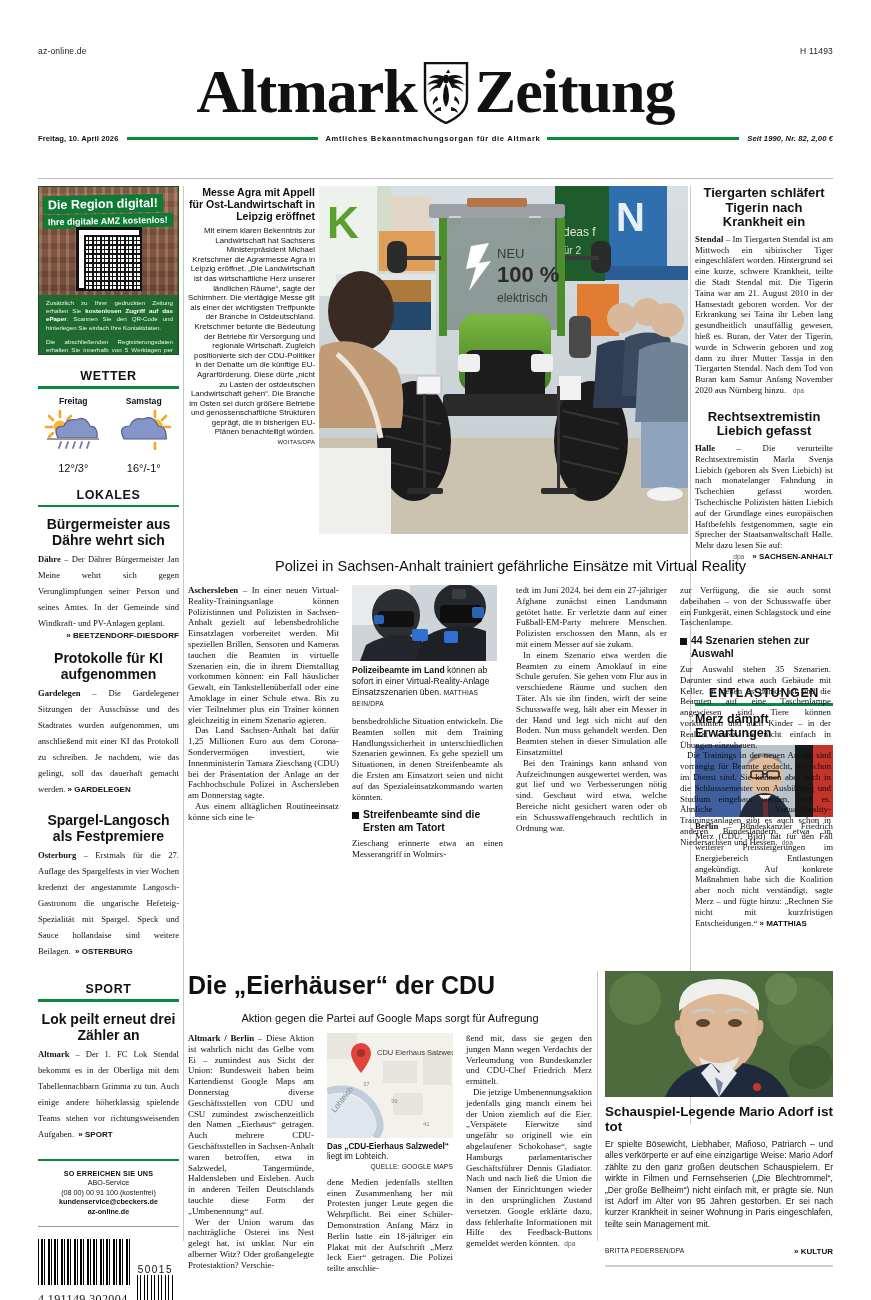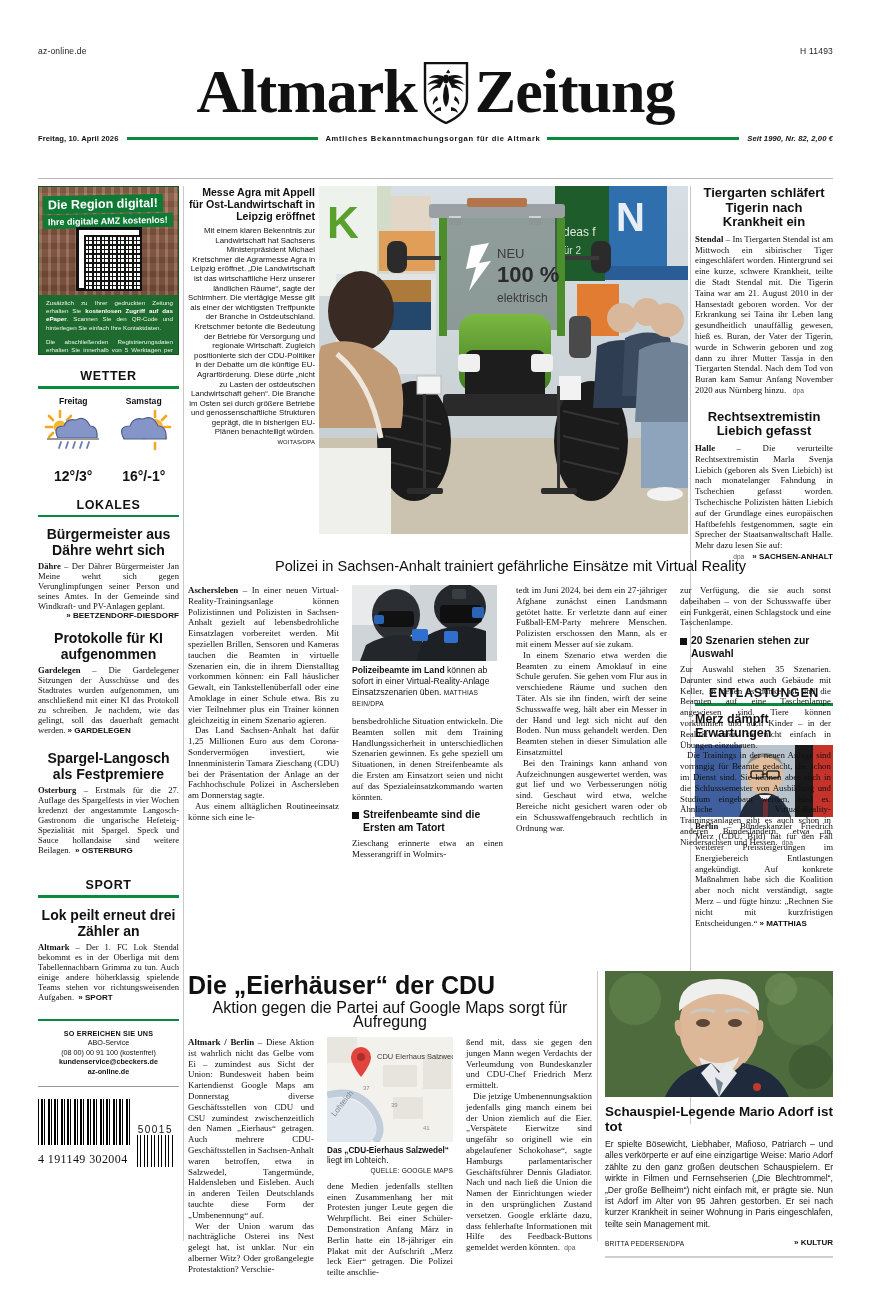--- a/index.html
+++ b/index.html
@@ -70,26 +70,26 @@
   .promo-text p { margin:0 0 6px 0; }
 
   .sec-head { margin-top:14px; text-align:center; }
   .sec-head .t { font-family:"Liberation Sans", sans-serif; font-weight:bold; font-size:12.5px;
                  letter-spacing:.6px; }
   .sec-head .r { height:2.5px; background:#0a8a3f; margin-top:3px; }
 
   .weather { display:flex; margin-top:7px; }
   .wx { flex:1; text-align:center; }
   .wx .d { font-family:"Liberation Sans", sans-serif; font-weight:bold; font-size:8.6px; }
-  .wx .t { font-family:"Liberation Sans", sans-serif; font-weight:bold; font-size:14px; margin-top:16px;}
+  .wx .t { font-family:"Liberation Sans", sans-serif; font-weight:normal; font-size:11px; margin-top:10px;}
   .wx svg { display:block; margin:2px auto 0; }
 
   .lead { font-family:"Liberation Sans", sans-serif; font-weight:bold; font-size:14px;
           line-height:16px; text-align:center; margin-top:9px; }
-  .body-s { font-family:"Liberation Serif", serif; font-size:8.6px; line-height:10px;
+  .body-s { font-family:"Liberation Serif", serif; font-size:8.6px; line-height:16px;
             text-align:justify; margin-top:3px; hyphens:auto; }
   .body-s b { font-weight:bold; }
   .ref { font-family:"Liberation Sans", sans-serif; font-weight:bold; font-size:8px;
          text-align:right; display:block; letter-spacing:.1px;}
   .ref-inline { font-family:"Liberation Sans", sans-serif; font-weight:bold; font-size:8px; }
 
   .contact { margin-top:16px; border-top:2.5px solid #0a8a3f; padding-top:8px; text-align:center;
              font-family:"Liberation Sans", sans-serif; font-size:7.2px; line-height:9.6px;
              font-weight:bold; }
   .contact .h { letter-spacing:.2px; }
@@ -155,34 +155,34 @@
                     background:#111; }
 
   
   .ent { position:absolute; left:657px; top:500px; width:138px; }
   .photo-merz { width:138px; height:72px; overflow:hidden; margin-top:5px; }
 
   
   .cdu { position:absolute; left:150px; top:785px; width:404px; }
   .cdu-head { font-family:"Liberation Sans", sans-serif; font-weight:bold; font-size:25px;
               line-height:28px; }
-  .cdu-sub { font-family:"Liberation Sans", sans-serif; font-size:16px; line-height:14px;
-             text-align:center; margin-top:2px; }
+  .cdu-sub { font-family:"Liberation Sans", sans-serif; font-size:11px; line-height:14px;
+             text-align:center; margin-top:12px; }
   .cdu-cols { display:flex; gap:13px; margin-top:8px; }
   .cdu-col { width:126px; }
   .map { width:126px; height:105px; position:relative; overflow:hidden; background:#f1efeb; }
 
   
   .adorf { position:absolute; left:567px; top:785px; width:228px; }
   .photo-adorf { width:228px; height:126px; overflow:hidden; }
   .adorf-h { font-family:"Liberation Sans", sans-serif; font-weight:bold; font-size:13.4px;
              line-height:15px; margin-top:7px; }
   .adorf-b { font-family:"Liberation Sans", sans-serif; font-size:8.6px; line-height:11.4px;
              text-align:justify; margin-top:5px; hyphens:auto;}
-  .adorf-foot { display:flex; justify-content:space-between; align-items:flex-end; margin-top:8px;}
+  .adorf-foot { display:flex; justify-content:space-between; align-items:flex-start; margin-top:17px;}
   .rule-bot { height:2px; background:#cfcfcf; margin-top:9px; }
 
   .vline { position:absolute; width:1px; background:#c9c9c9; }
 </style>
 </head>
 <body>
 
 <div class="page">
 
   <div class="masthead">
@@ -520,21 +520,21 @@
           <div class="ms-body">
             <p class="first">tedt im Juni 2024, bei dem ein 27-jähriger Afghane zunächst einen Landsmann getötet hatte. Er verletzte dann auf einer Fußball-EM-Party mehrere Menschen. Polizisten erschossen den Mann, als er mit einem Messer auf sie zukam.</p>
             <p>In einem Szenario etwa werden die Beamten zu einem Amoklauf in eine Schule gerufen. Sie gehen vom Flur aus in verschiedene Räume und suchen den Täter. Als sie ihn finden, wirft der seine Schusswaffe weg, hält aber ein Messer in der Hand und legt sich nicht auf den Boden. Nun muss gehandelt werden. Den Beamten stehen in dieser Simulation alle Einsatzmittel</p>
             <p>Bei den Trainings kann anhand von Aufzeichnungen ausgewertet werden, was gut lief und wo Verbesserungen nötig sind. Geschaut wird etwa, welche Bereiche nicht gesichert waren oder ob ein Schusswaffengebrauch rechtlich in Ordnung war.</p>
           </div>
         </div>
         <div class="ms-col">
           <div class="ms-body">
             <p class="first">zur Verfügung, die sie auch sonst dabeihaben – von der Schusswaffe über ein Funkgerät, einen Schlagstock und eine Taschenlampe.</p>
           </div>
-          <div class="subhead">20 Szenarien stehen zur Auswahl</div>
+          <div class="subhead">44 Szenarien stehen zur Auswahl</div>
           <div class="ms-body">
             <p class="first">Zur Auswahl stehen 35 Szenarien. Darunter sind etwa auch Gebäude mit Keller, in denen es dunkel ist und die Beamten auf eine Taschenlampe angewiesen sind. Tiere können vorkommen und auch Kinder – in der Realität wären sie nicht einfach in Übungen einzubauen.</p>
             <p><span>Die Trainings in der neuen Anlage sind vorrangig für Beamte gedacht, die schon im Dienst sind. Sie können aber auch in die Schlusssemester von Ausbildung und Studium eingebaut werden, hieß es. Ähnliche Virtual-Reality-Trainingsanlagen gibt es auch schon in anderen Bundesländern, etwa in Niedersachsen und Hessen.</span>&nbsp;&nbsp;<span class="dpa">dpa</span></p>
           </div>
         </div>
       </div>
     </div>
 
     <div class="cdu">
       <div class="cdu-head">Die „Eierhäuser“ der CDU</div>

